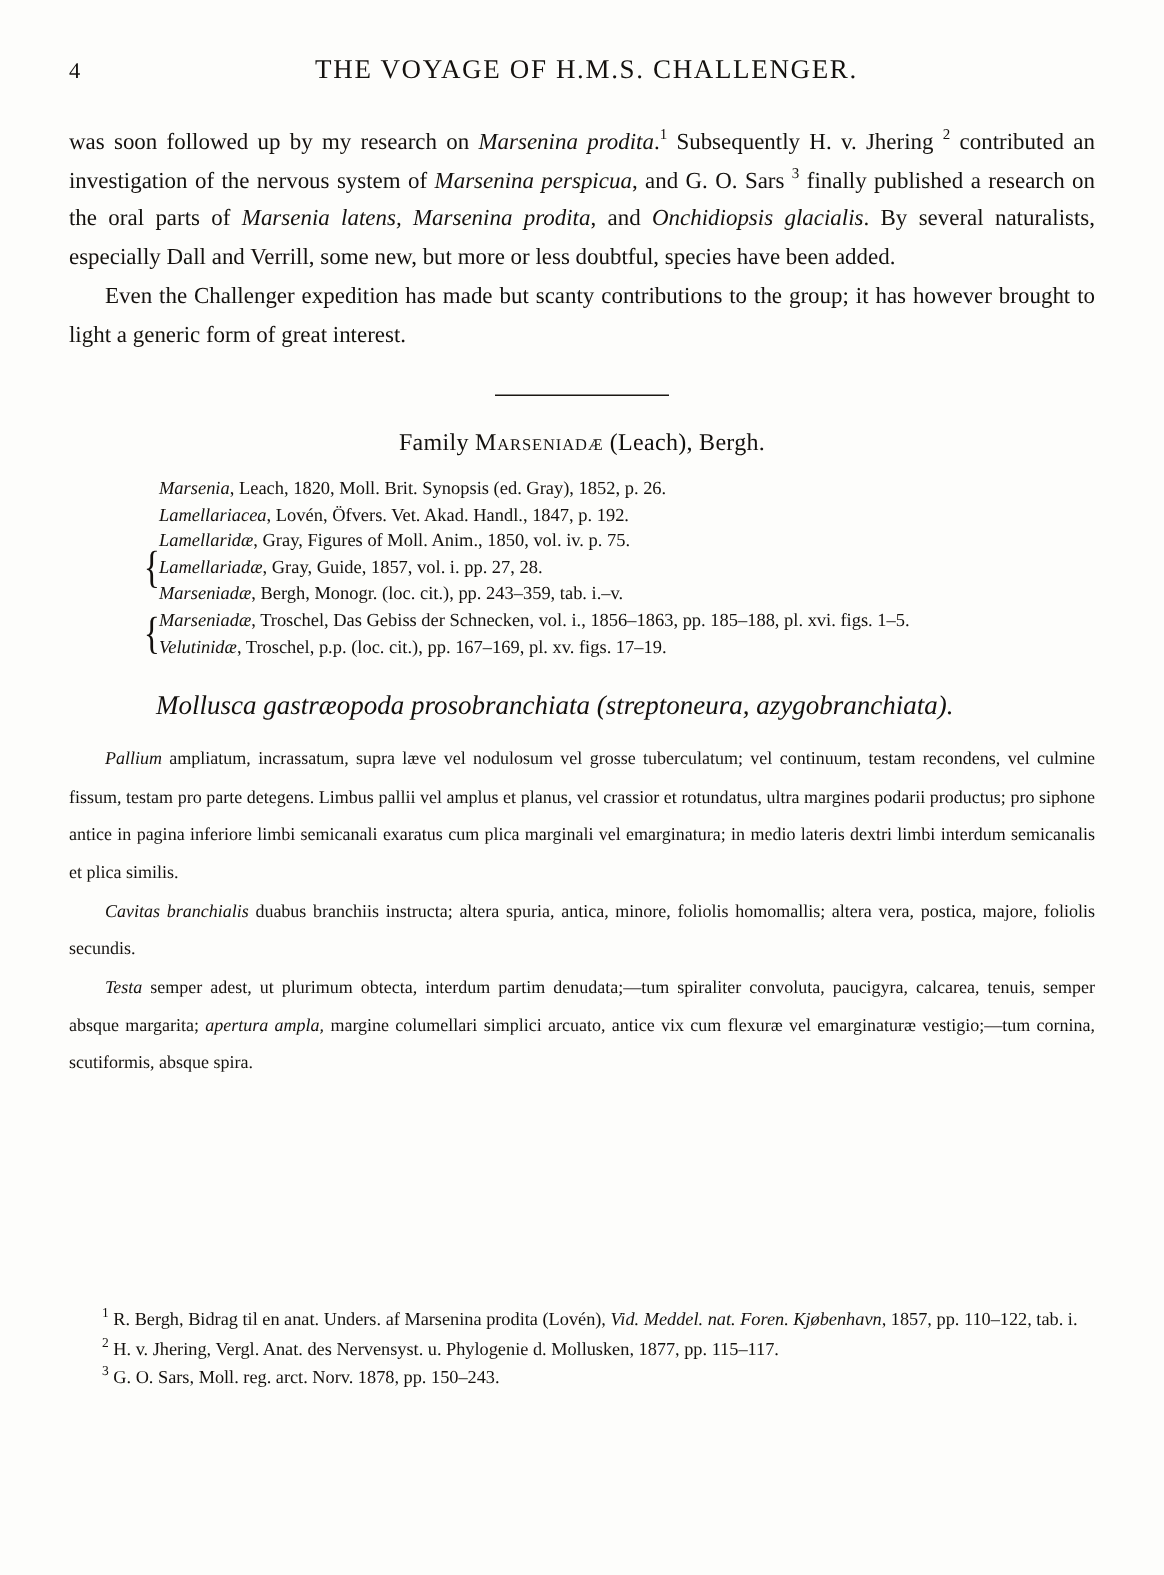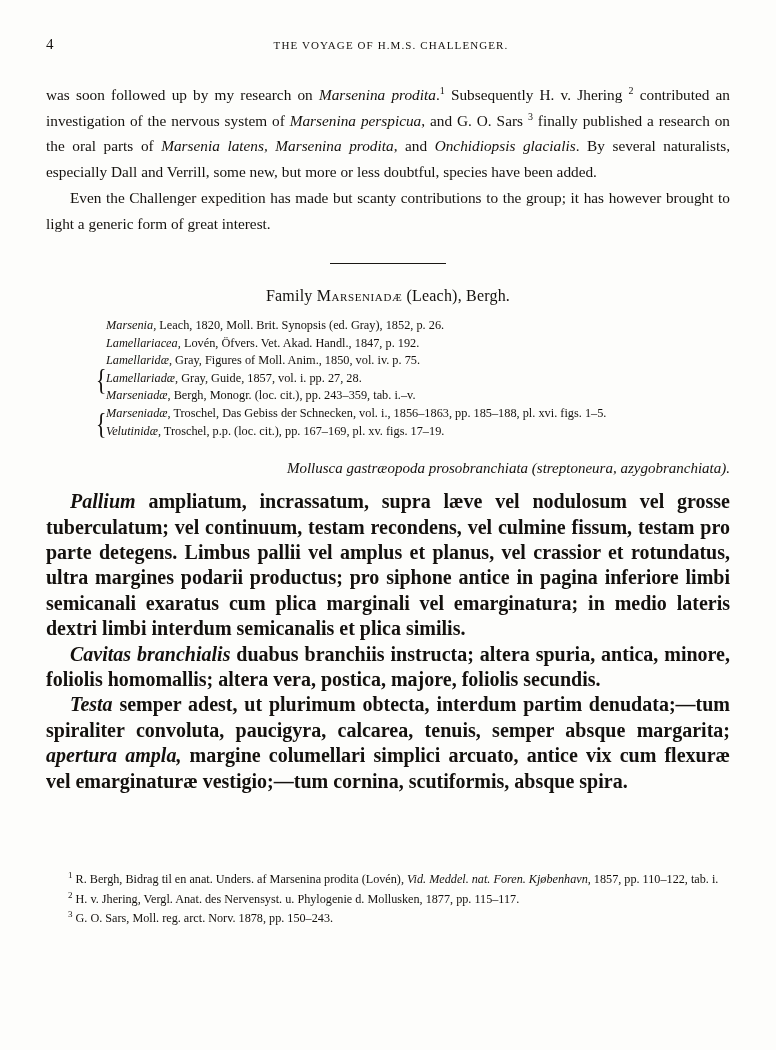--- a/index.html
+++ b/index.html
@@ -35,21 +35,21 @@
   }
   .folio {
     font-size: 15px;
     width: 40px;
     text-align: left;
     letter-spacing: 0.2px;
   }
   .running-head {
     flex: 1;
     text-align: center;
-    font-size: 11px;
+    font-size: 18px;
     letter-spacing: 1.1px;
     padding-right: 34px;
   }
   .body-block {
     margin-top: 20px;
     font-size: 15.3px;
     line-height: 25.5px;
     text-align: justify;
     text-justify: inter-word;
   }
@@ -95,29 +95,27 @@
     top: 50%;
     transform: translateY(-50%) scaleX(0.75);
     font-size: 30px;
     line-height: 0;
     font-family: "Liberation Serif", serif;
   }
   .brace-group .ref-line { padding-left: 0; }
   .taxon-line {
     margin: 20px 0 12px 0;
     padding-left: 58px;
-    font-size: 15px;
+    font-size: 18px;
     font-style: italic;
-    text-align: right;
   }
   .desc {
-    font-size: 20px;
+    font-size: 12px;
     line-height: 25.4px;
     text-align: justify;
-    font-weight: bold;
   }
   .desc p { margin: 0; text-indent: 24px; }
   .footnotes {
     position: absolute;
     left: 46px;
     top: 870px;
     width: 684px;
     font-size: 12.2px;
     line-height: 18.6px;
   }

